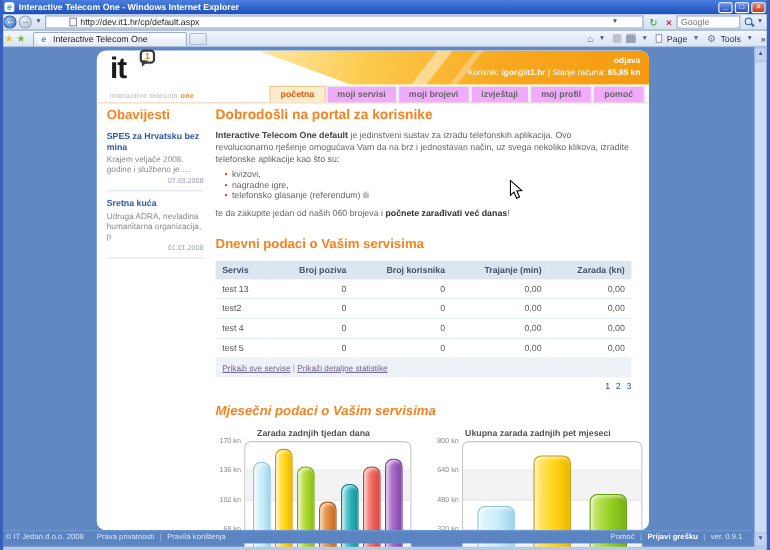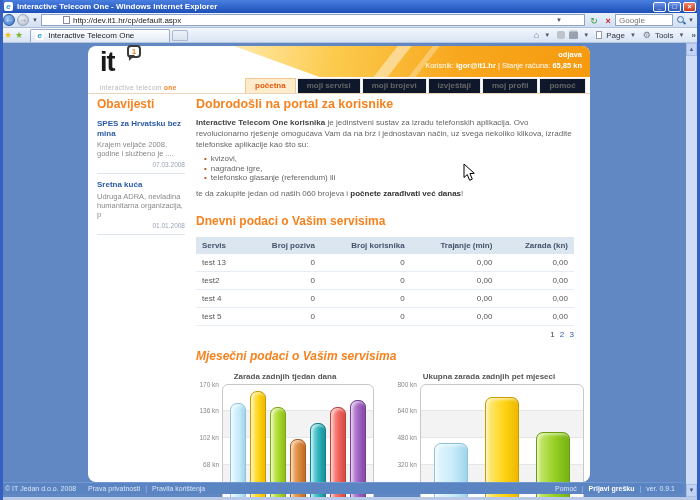--- a/index.html
+++ b/index.html
@@ -82,21 +82,21 @@
   .logo-bubble { position:absolute; left:27px; top:-2px; width:14px; height:13px; border:2px solid #3A3A3A;
     border-radius:4px; background:#fff; font-size:8px; font-weight:bold; color:#F5821F; text-align:center;
     line-height:9px; letter-spacing:0; }
   .logo-bubble::after { content:""; position:absolute; left:0px; bottom:-5px; border:3px solid transparent;
     border-top-color:#3A3A3A; border-left-color:#3A3A3A; width:0; height:0; }
   .tagline { position:absolute; left:12px; top:38px; font-size:6.5px; color:#B4B4B4; letter-spacing:.4px; }
   .tagline .acc { color:#F5821F; font-weight:bold; }
 
   .nav-row { position:absolute; left:0; top:32px; width:100%; height:16px; border-bottom:1px solid #EDD3B8;
     display:flex; align-items:flex-end; padding-left:157px; }
-  .tab { height:15px; padding:0 9px; font-size:8px; font-weight:bold; color:#666; background:#0f172a;
+  .tab { height:15px; padding:0 9px; font-size:8px; font-weight:bold; color:#666; background:#f0abfc;
     border:1px solid #ECECEC; border-bottom:none; line-height:14px; margin-right:1px; }
   .tab.active { background:#FDECCC; color:#E05A10; border-color:#F0C890; }
 
   .sidebar { position:absolute; left:9px; top:51px; width:88px; }
   .sidebar h3 { font-size:12px; font-weight:bold; color:#F5821F; margin-bottom:8px; }
   .news { border-bottom:1px solid #DCE4F0; padding-bottom:5px; margin-bottom:6px; }
   .news .ntitle { font-size:8px; font-weight:bold; color:#2B5BA8; line-height:9.5px; display:block; }
   .news .nbody { font-size:7.5px; color:#8A8A8A; line-height:9px; margin-top:2px; }
   .news .ndate { font-size:6.5px; color:#9AA4B4; text-align:right; margin-top:3px; }
 
@@ -246,21 +246,21 @@
         </div>
         <div class="news">
           <span class="ntitle">Sretna kuća</span>
           <div class="nbody">Udruga ADRA, nevladina humanitarna organizacija, p</div>
           <div class="ndate">01.01.2008</div>
         </div>
       </div>
 
       <div class="main">
         <h1>Dobrodošli na portal za korisnike</h1>
-        <p class="lead"><b>Interactive Telecom One korisnika</b><span> je jedinstveni sustav za izradu telefonskih aplikacija. Ovo revolucionarno rješenje omogućava Vam da na brz i jednostavan način, uz svega nekoliko klikova, izradite telefonske aplikacije kao što su:</span></p>
+        <p class="lead"><b>Interactive Telecom One default</b><span> je jedinstveni sustav za izradu telefonskih aplikacija. Ovo revolucionarno rješenje omogućava Vam da na brz i jednostavan način, uz svega nekoliko klikova, izradite telefonske aplikacije kao što su:</span></p>
         <ul class="blist">
           <li>kvizovi,</li>
           <li>nagradne igre,</li>
           <li>telefonsko glasanje (referendum) ili</li>
         </ul>
         <p class="closing"><span>te da zakupite jedan od naših 060 brojeva i </span><b>počnete zarađivati već danas</b><span>!</span></p>
 
         <h2 class="h-daily">Dnevni podaci o Vašim servisima</h2>
         <table class="daily">
           <thead>
@@ -296,20 +296,23 @@
               </tr>
             <tr>
                 <td>test 5</td>
                 <td>0</td>
                 <td>0</td>
                 <td>0,00</td>
                 <td>0,00</td>
               </tr>
           </tbody>
         </table>
+        <div class="links-row">
+          <a href="#">Prikaži sve servise</a><span> | </span><a href="#">Prikaži detaljne statistike</a>
+        </div>
         <div class="pagination">
           <span class="pg current">1</span>
           <span class="pg">2</span>
           <span class="pg">3</span>
         </div>
 
         <h2 class="h-monthly">Mjesečni podaci o Vašim servisima</h2>
         <div class="charts">
           <div class="chart" id="chart0">
             <div class="ctitle">Zarada zadnjih tjedan dana</div>

